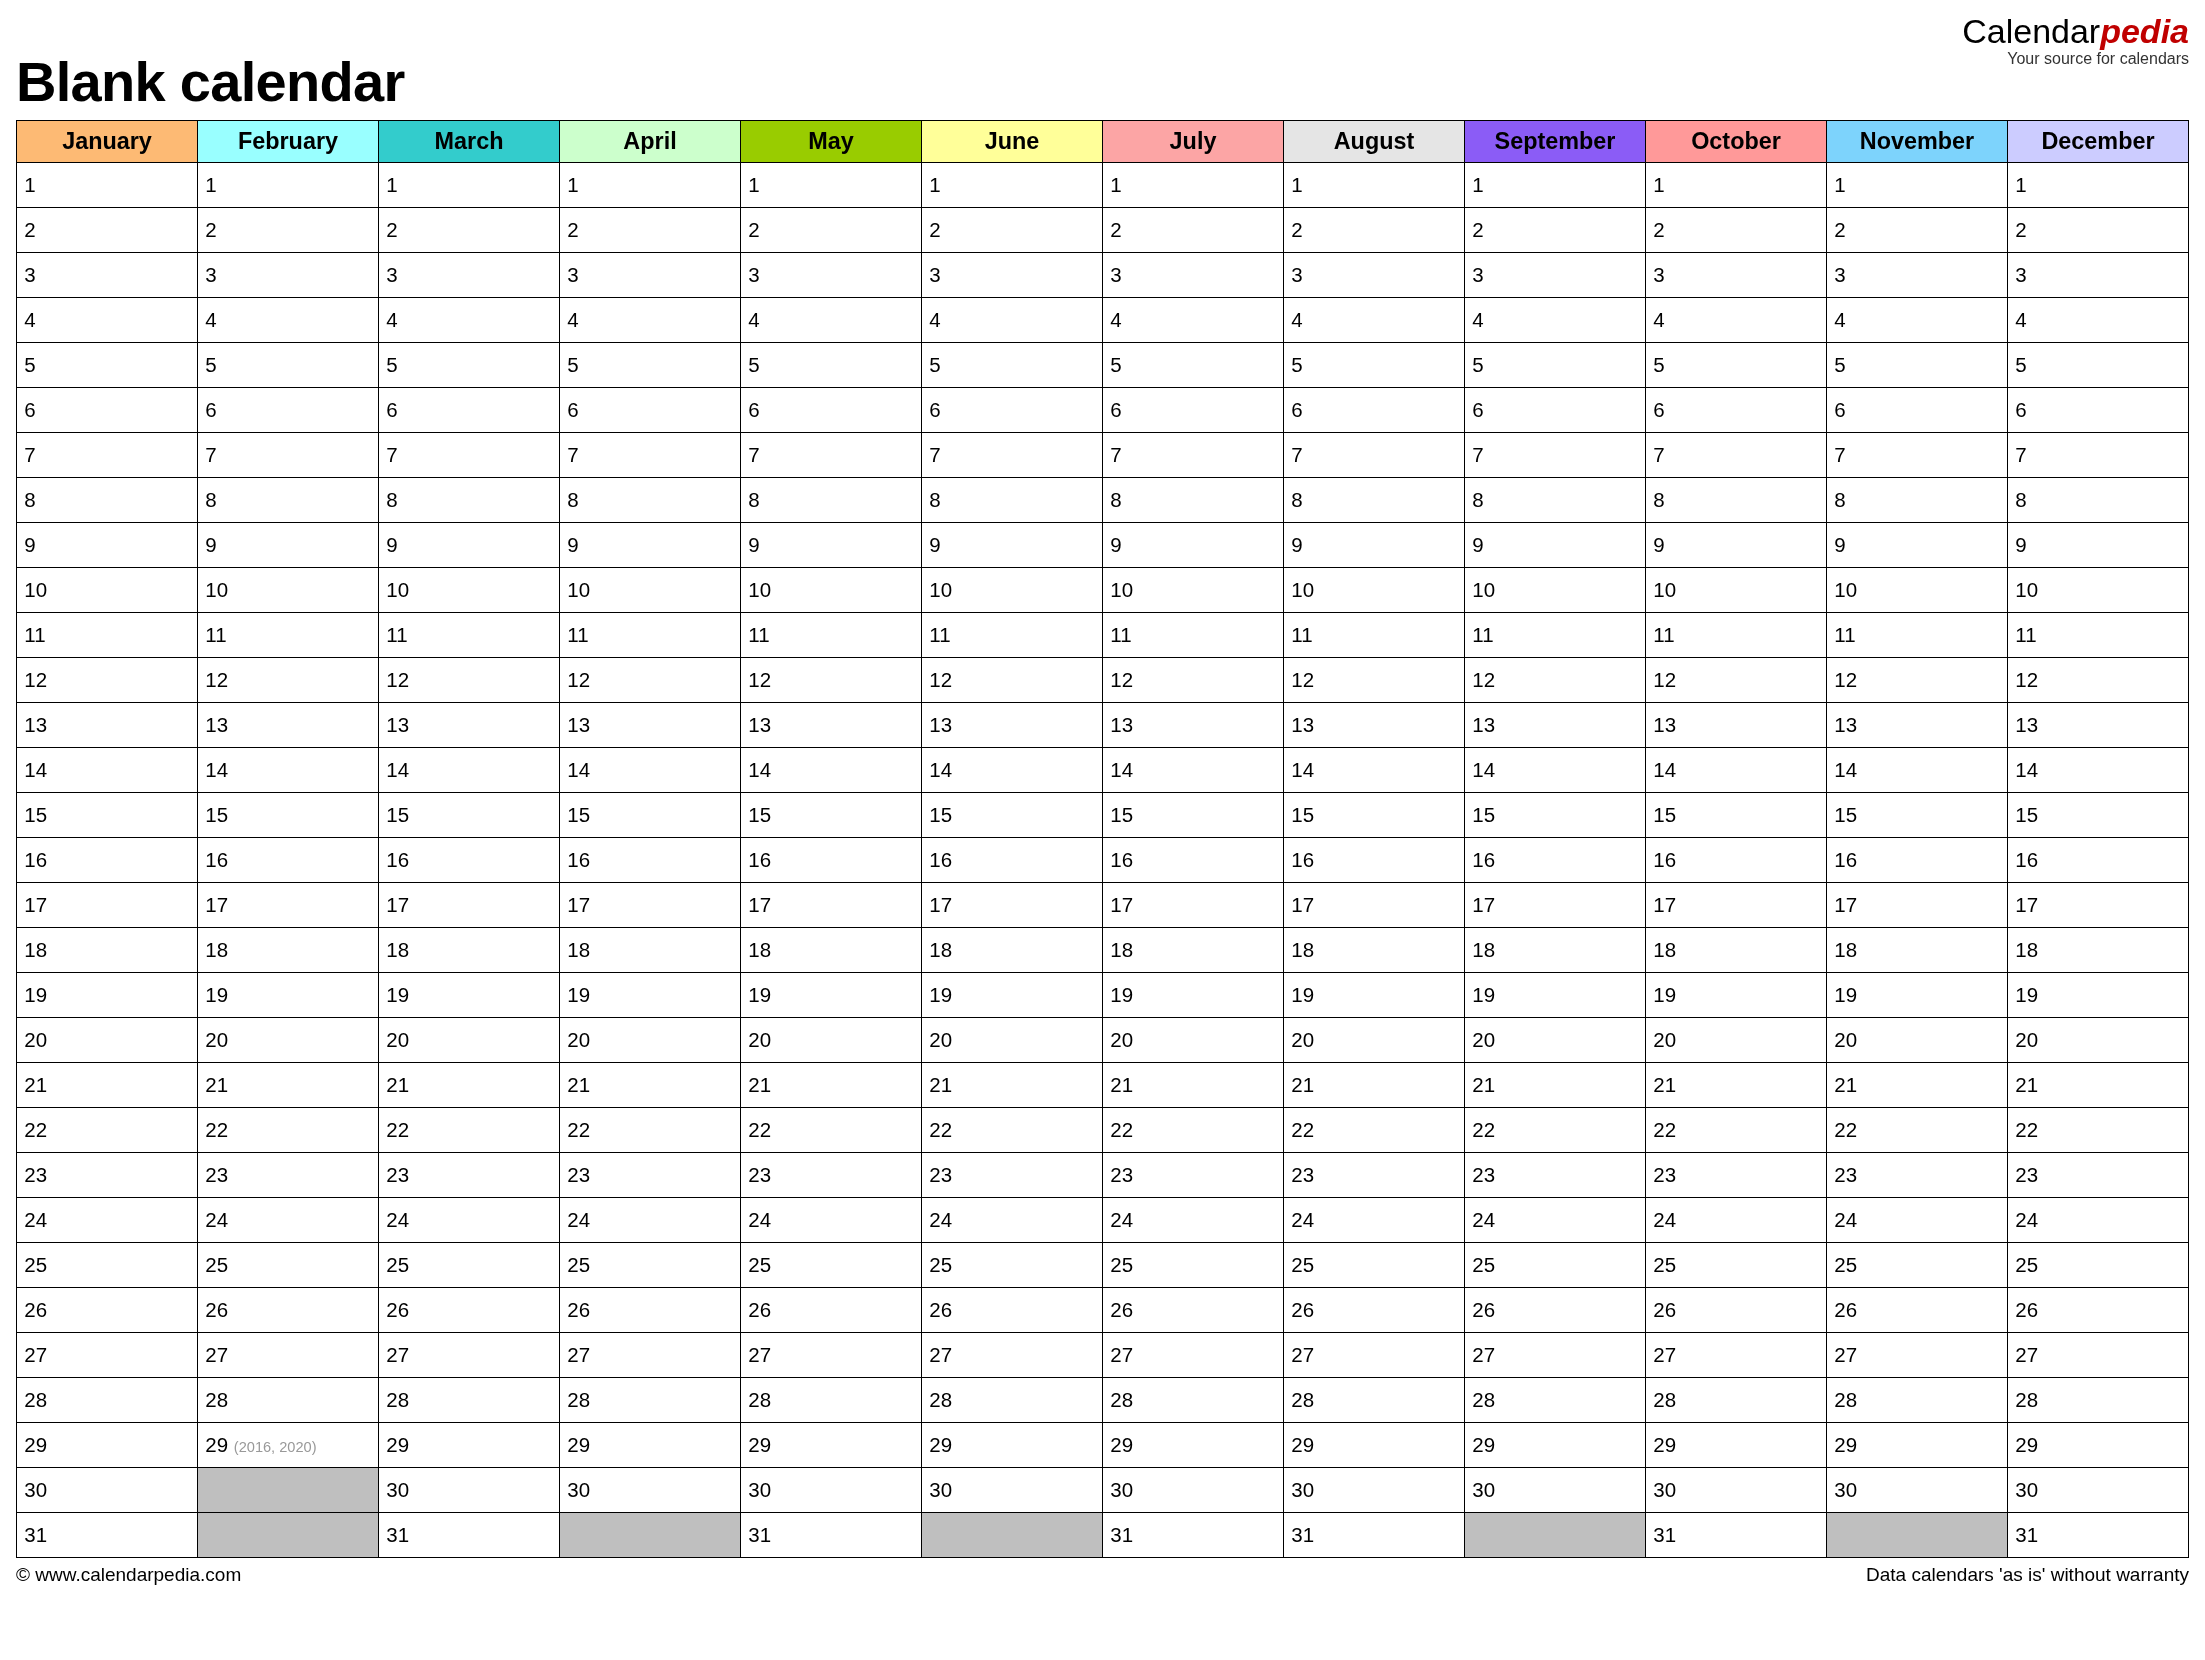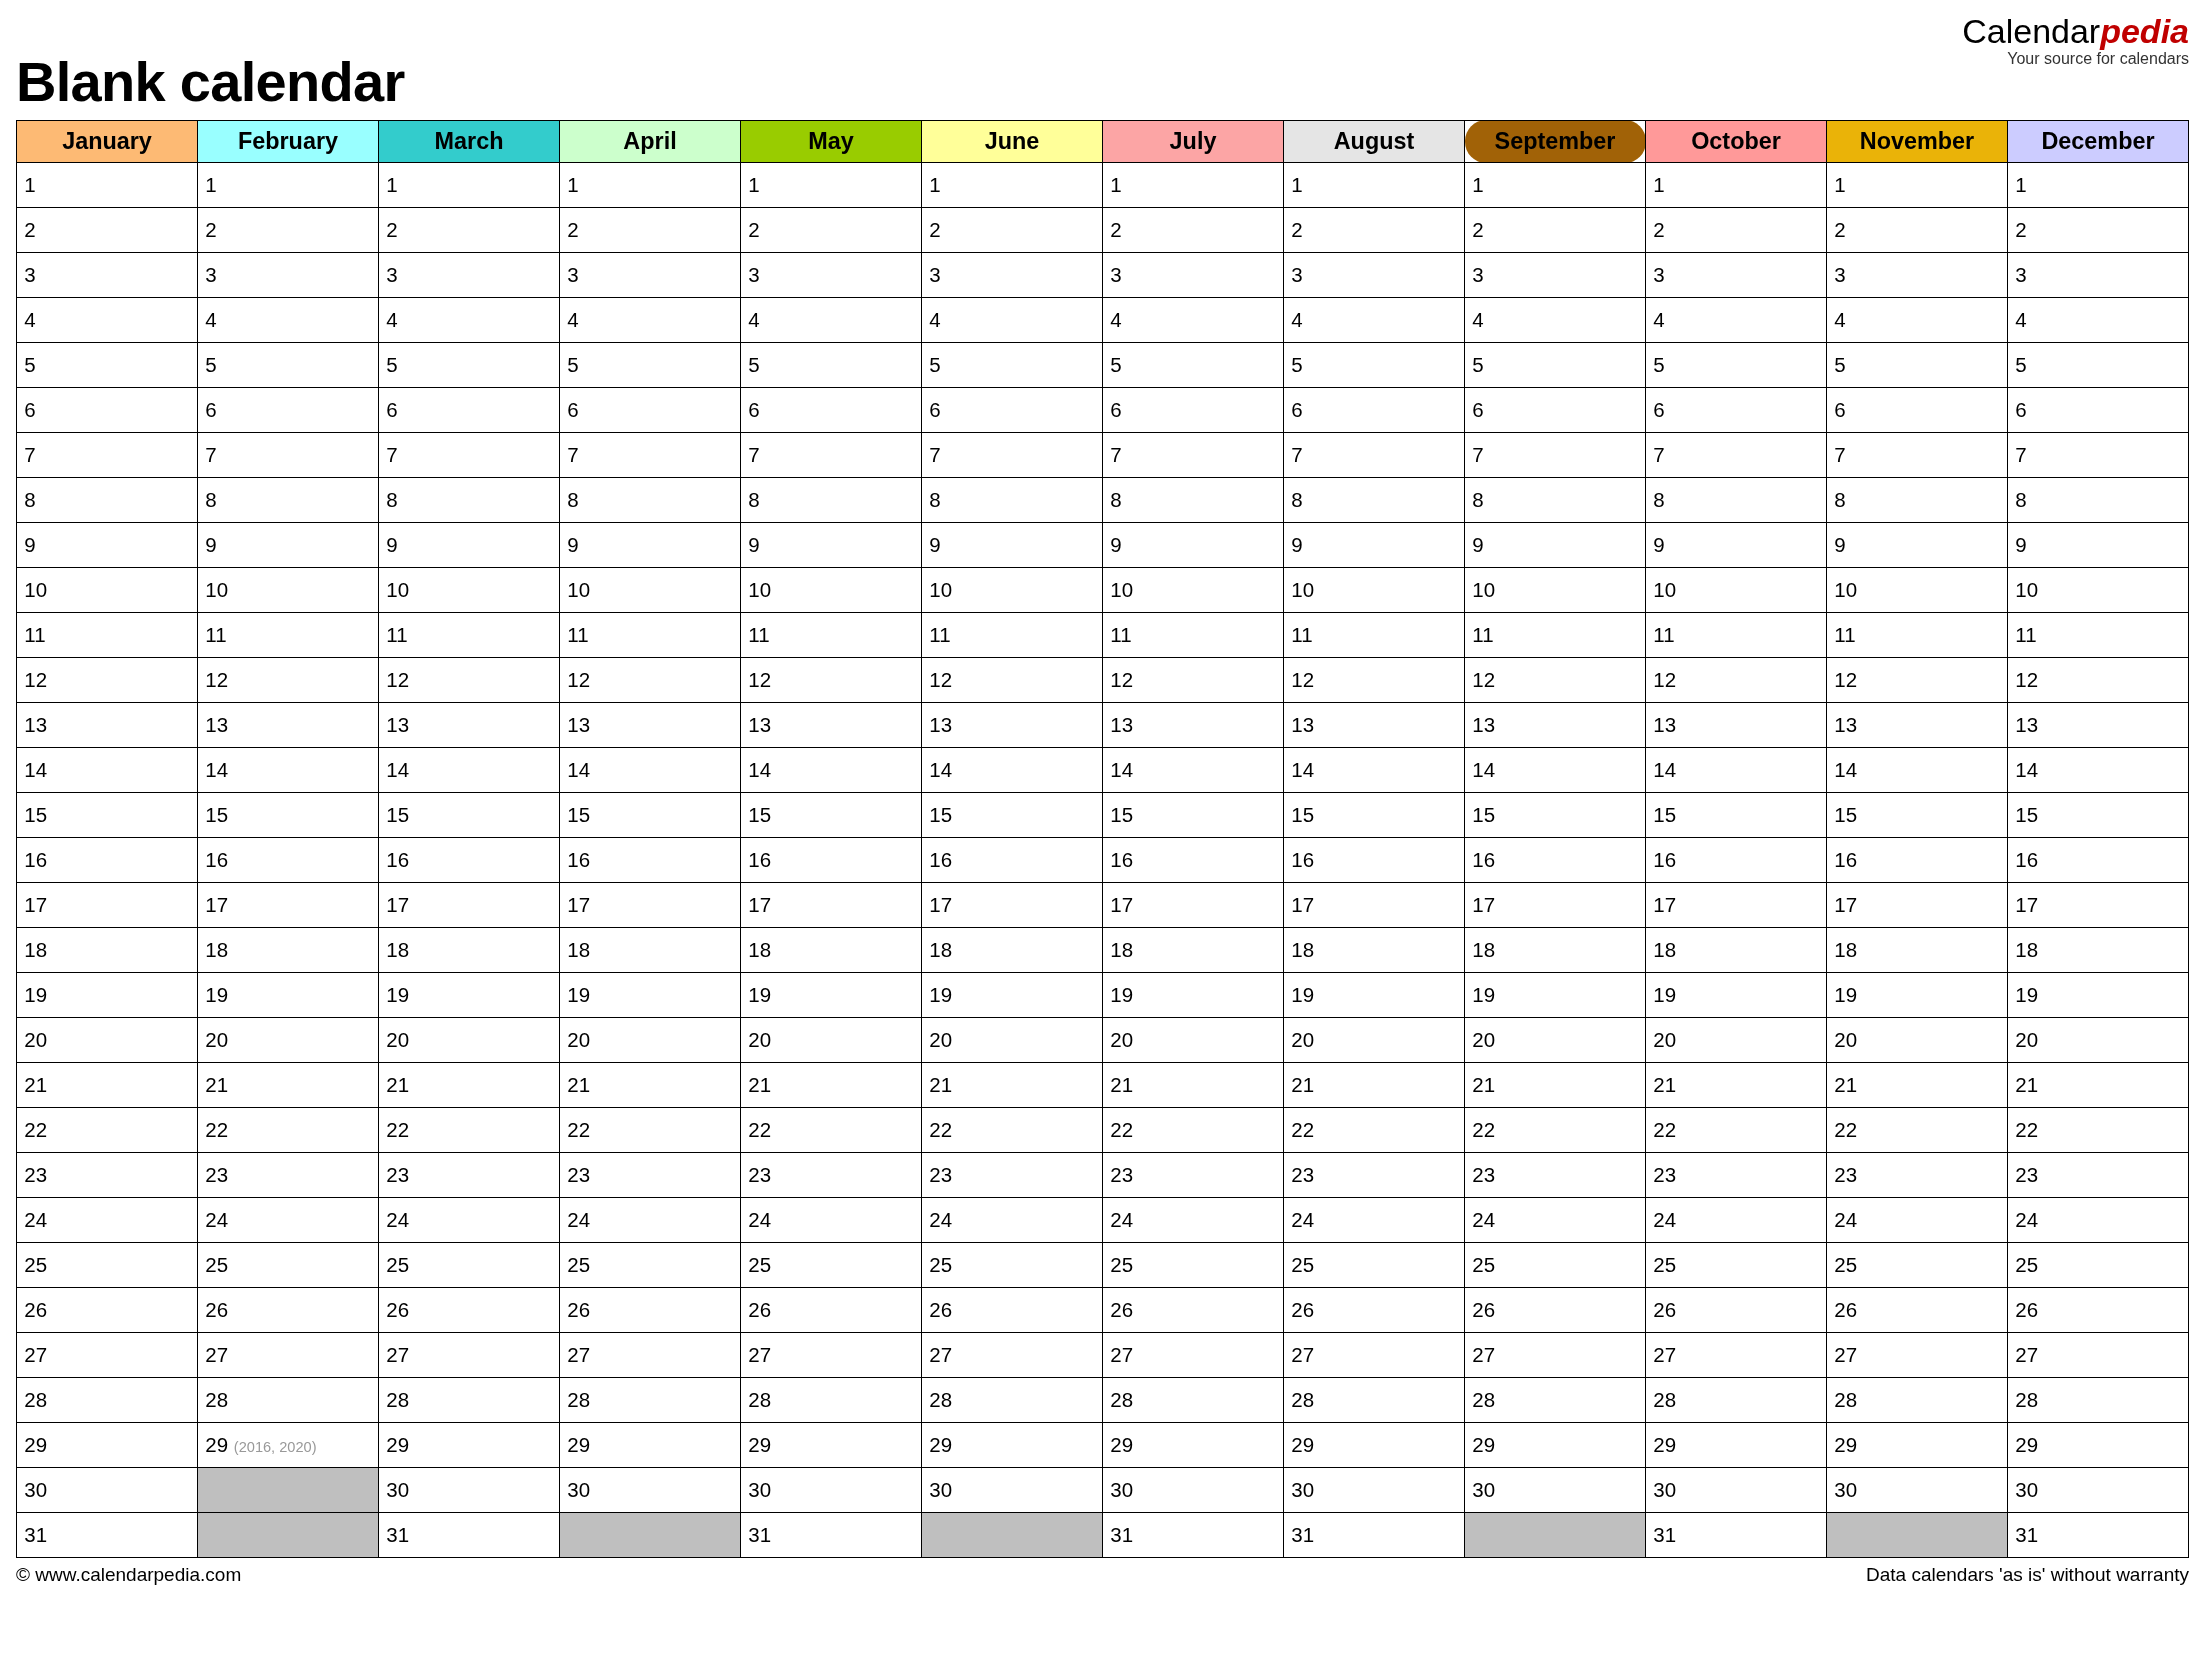--- a/index.html
+++ b/index.html
@@ -99,23 +99,23 @@
   <thead>
     <tr id="month-header-row">
         <th style="background: #fdba74;">January</th>
         <th style="background: rgb(153, 255, 255);">February</th>
         <th style="background: rgb(51, 204, 204);">March</th>
         <th style="background: rgb(204, 255, 204);">April</th>
         <th style="background: rgb(153, 204, 0);">May</th>
         <th style="background: rgb(255, 255, 153);">June</th>
         <th style="background: #fca5a5;">July</th>
         <th style="background: #e5e5e5;">August</th>
-        <th style="background: #a16207; border-radius: 21px;">September</th>
+        <th style="background: #8b5cf6;">September</th>
         <th style="background: rgb(255, 153, 153);">October</th>
-        <th style="background: #eab308;">November</th>
+        <th style="background: #7dd3fc;">November</th>
         <th style="background: rgb(204, 204, 255);">December</th>
       </tr>
   </thead>
   <tbody id="calendar-body">
       <tr>
         <td class="">1</td>
         <td class="">1</td>
         <td class="">1</td>
         <td class="">1</td>
         <td class="">1</td>

